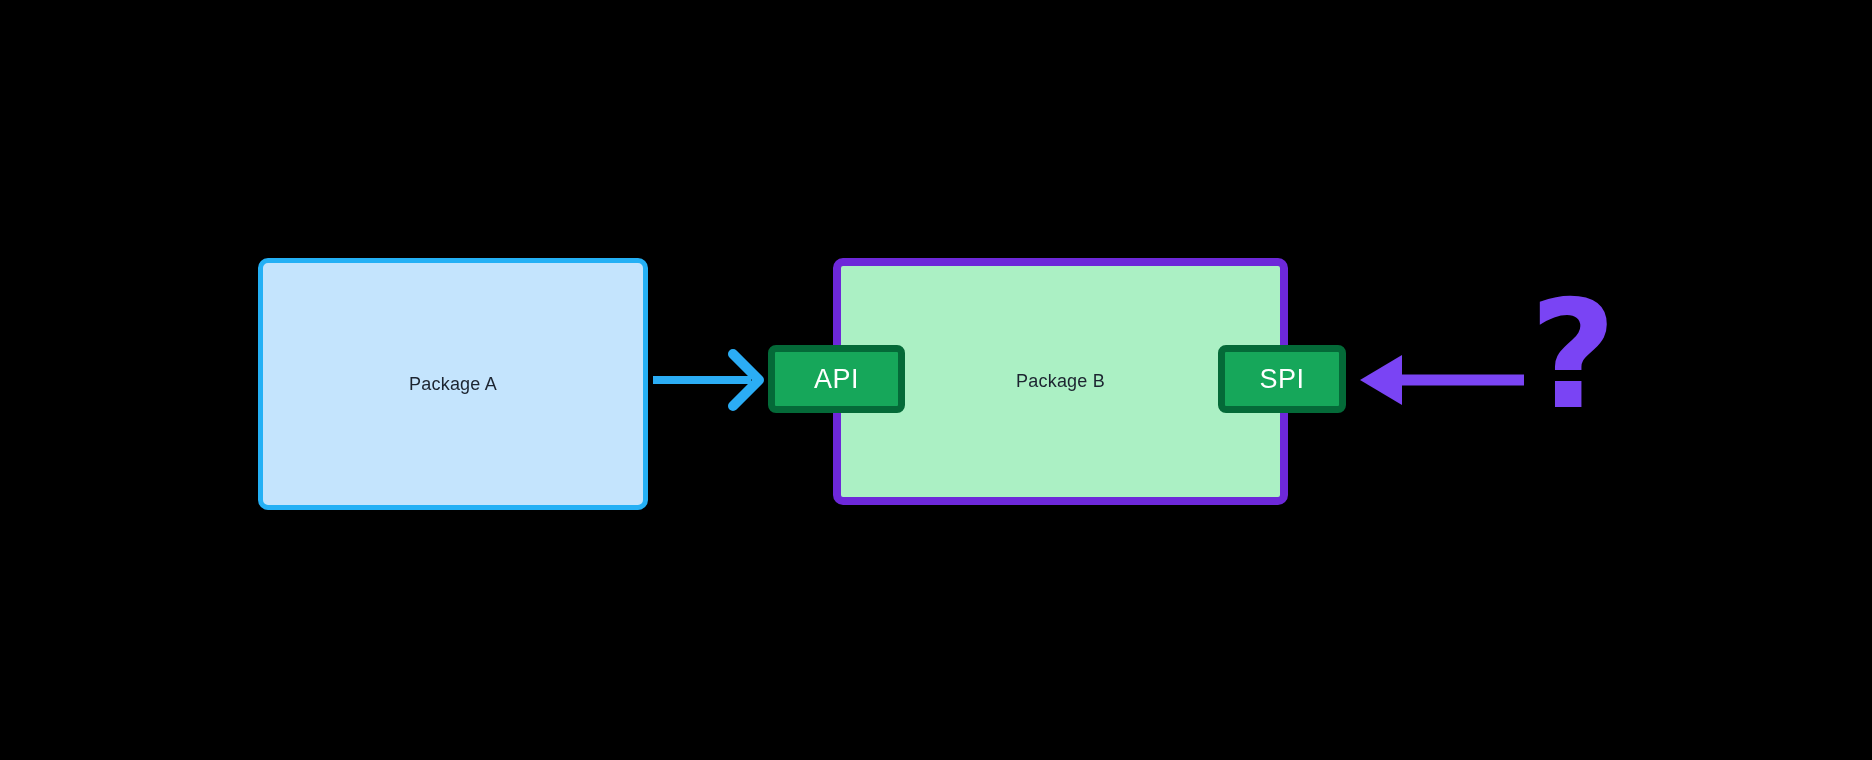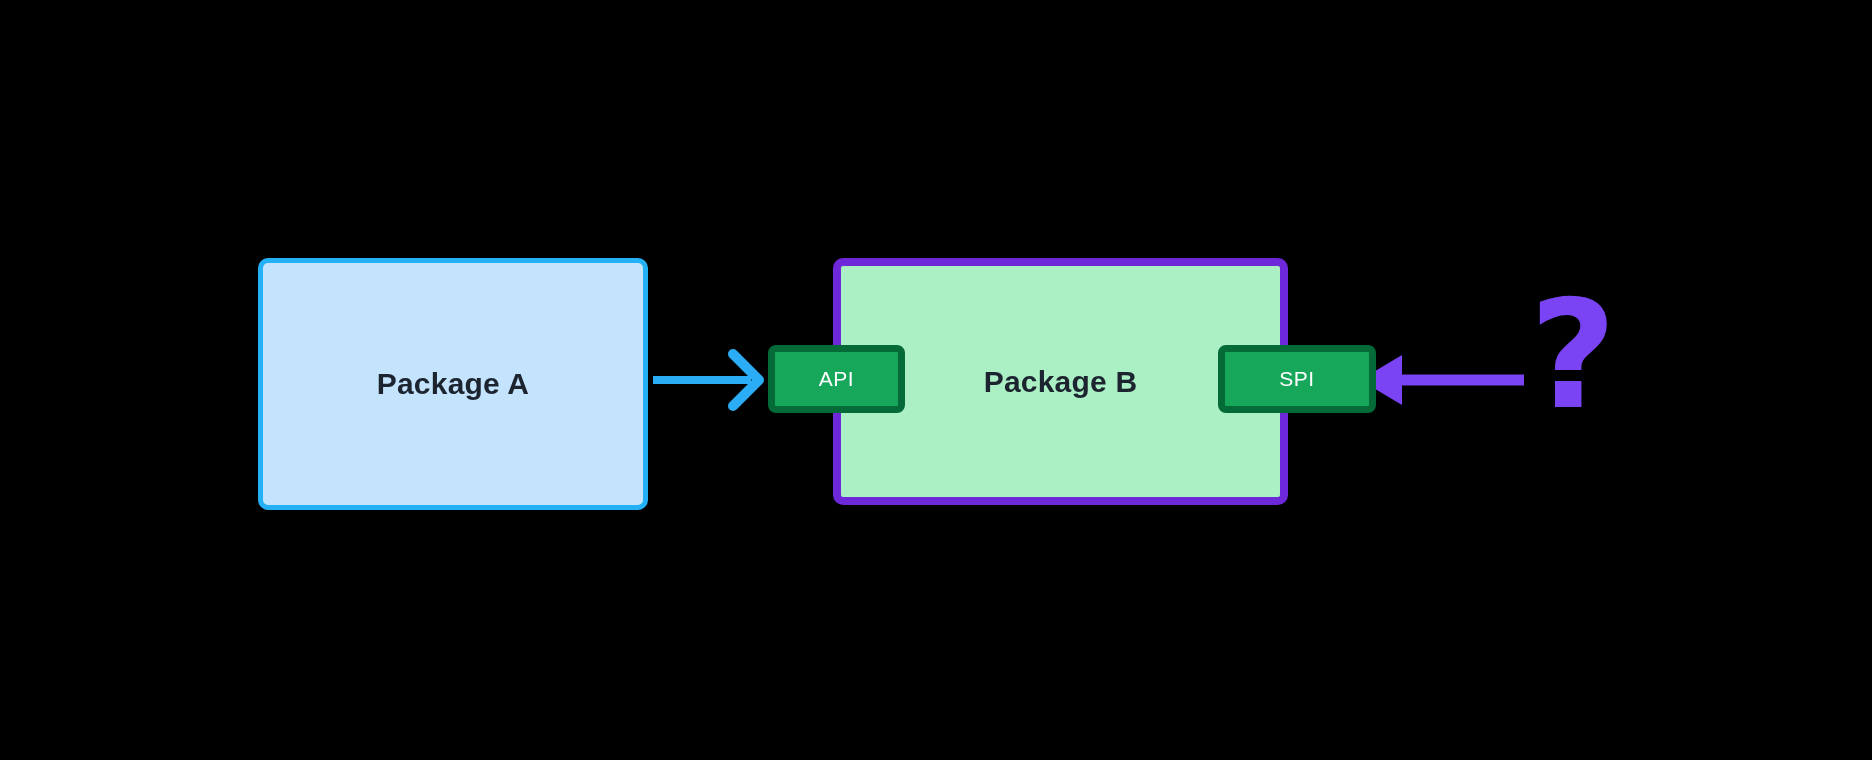--- a/index.html
+++ b/index.html
@@ -39,22 +39,22 @@
   }
   #package-b {
     left: 833px;
     top: 258px;
     width: 455px;
     height: 247px;
     background: #abf0c4;
     border: 8px solid #6d28d9;
   }
   .package-label {
-    font-size: 30px;
-    font-weight: bold;
+    font-size: 18px;
+    font-weight: normal;
     color: #1c2430;
     letter-spacing: 0.2px;
     user-select: none;
   }
 
   
   .iface-chip {
     position: absolute;
     box-sizing: border-box;
     display: flex;
@@ -67,25 +67,25 @@
   }
   #api-chip {
     left: 768px;
     top: 345px;
     width: 137px;
     height: 68px;
   }
   #spi-chip {
     left: 1218px;
     top: 345px;
-    width: 158px;
+    width: 128px;
     height: 68px;
   }
   .iface-label {
-    font-size: 21px;
+    font-size: 27px;
     font-weight: normal;
     color: #ffffff;
     letter-spacing: 0.5px;
     user-select: none;
   }
 
   
   .arrow-svg {
     position: absolute;
     z-index: 4;

